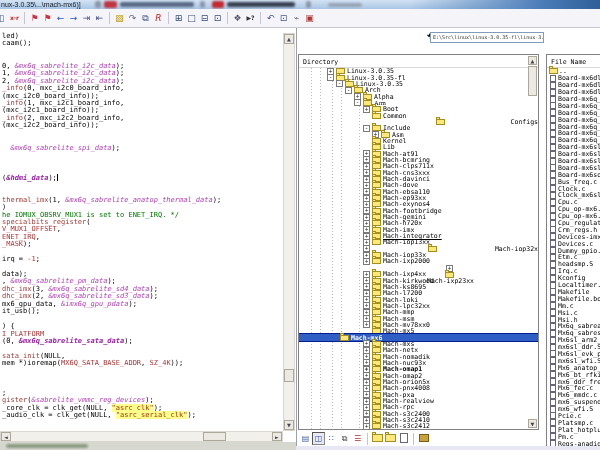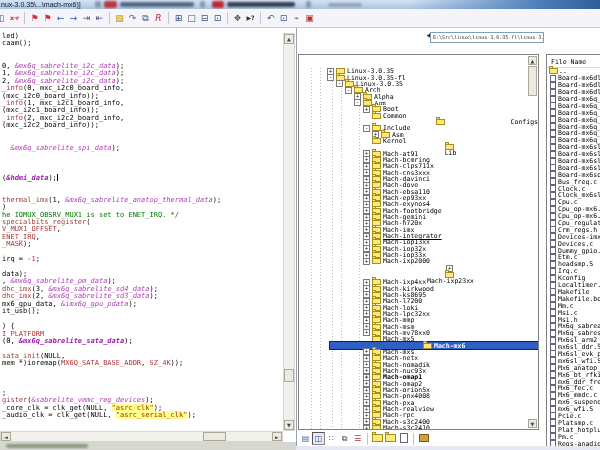--- a/index.html
+++ b/index.html
@@ -174,20 +174,21 @@
 
   <div class="bstrip">
     <span class="blob" style="left:6px;top:2px;width:82px;height:4px;background:#8a9a80;"></span>
   </div>
 
   <div class="project">
     <span class="picon">⟲</span>
     <span class="ppath">E:\Src\linux\linux-3.0.35-fl\linux-3.0.35\arch\arm\mach-mx6</span>
 
     <div class="lbox dirbox">
+      <div class="lhead">Directory</div>
       <div class="treewrap">
         <div class="guide" style="left:12px;top:0;bottom:0;"></div>
         <div class="guide" style="left:21px;top:0;bottom:0;"></div>
         <div class="guide" style="left:33px;top:13px;bottom:0;"></div>
         <div class="guide" style="left:42px;top:20px;bottom:0;"></div>
         <div class="guide" style="left:60px;top:38px;bottom:0;"></div>
       <div class="trow" style="padding-left: 28px;">
             <span class="texp">+</span>
             <span class="fold"></span>
             <span class="tlabel">Linux-3.0.35</span>
@@ -240,171 +241,171 @@
           <div class="trow" style="padding-left: 73px;">
             <span class="texp">+</span>
             <span class="fold"></span>
             <span class="tlabel">Asm</span>
           </div>
           <div class="trow" style="padding-left: 64px;">
             <span class="texp-sp"></span>
             <span class="fold"></span>
             <span class="tlabel">Kernel</span>
           </div>
+          <div class="trow" style="padding-left: 64px;">
+            <span class="texp-sp"></span>
+            <span class="fold"></span>
+            <span class="tlabel">Lib</span>
+          </div>
+          <div class="trow" style="padding-left: 64px;">
+            <span class="texp">+</span>
+            <span class="fold"></span>
+            <span class="tlabel">Mach-at91</span>
+          </div>
+          <div class="trow" style="padding-left: 64px;">
+            <span class="texp">+</span>
+            <span class="fold"></span>
+            <span class="tlabel">Mach-bcmring</span>
+          </div>
+          <div class="trow" style="padding-left: 64px;">
+            <span class="texp">+</span>
+            <span class="fold"></span>
+            <span class="tlabel">Mach-clps711x</span>
+          </div>
+          <div class="trow" style="padding-left: 64px;">
+            <span class="texp">+</span>
+            <span class="fold"></span>
+            <span class="tlabel">Mach-cns3xxx</span>
+          </div>
+          <div class="trow" style="padding-left: 64px;">
+            <span class="texp">+</span>
+            <span class="fold"></span>
+            <span class="tlabel">Mach-davinci</span>
+          </div>
+          <div class="trow" style="padding-left: 64px;">
+            <span class="texp">+</span>
+            <span class="fold"></span>
+            <span class="tlabel">Mach-dove</span>
+          </div>
+          <div class="trow" style="padding-left: 64px;">
+            <span class="texp">+</span>
+            <span class="fold"></span>
+            <span class="tlabel">Mach-ebsa110</span>
+          </div>
+          <div class="trow" style="padding-left: 64px;">
+            <span class="texp">+</span>
+            <span class="fold"></span>
+            <span class="tlabel">Mach-ep93xx</span>
+          </div>
+          <div class="trow" style="padding-left: 64px;">
+            <span class="texp">+</span>
+            <span class="fold"></span>
+            <span class="tlabel">Mach-exynos4</span>
+          </div>
+          <div class="trow" style="padding-left: 64px;">
+            <span class="texp">+</span>
+            <span class="fold"></span>
+            <span class="tlabel">Mach-footbridge</span>
+          </div>
+          <div class="trow" style="padding-left: 64px;">
+            <span class="texp">+</span>
+            <span class="fold"></span>
+            <span class="tlabel">Mach-gemini</span>
+          </div>
+          <div class="trow" style="padding-left: 64px;">
+            <span class="texp">+</span>
+            <span class="fold"></span>
+            <span class="tlabel">Mach-h720x</span>
+          </div>
+          <div class="trow" style="padding-left: 64px;">
+            <span class="texp">+</span>
+            <span class="fold"></span>
+            <span class="tlabel">Mach-imx</span>
+          </div>
+          <div class="trow" style="padding-left: 64px; text-decoration: underline;">
+            <span class="texp">+</span>
+            <span class="fold"></span>
+            <span class="tlabel">Mach-integrator</span>
+          </div>
+          <div class="trow" style="padding-left: 64px;">
+            <span class="texp">+</span>
+            <span class="fold"></span>
+            <span class="tlabel">Mach-iop13xx</span>
+          </div>
+          <div class="trow" style="padding-left: 64px; justify-content: space-between;">
+            <span class="texp">+</span>
+            <span class="fold"></span>
+            <span class="tlabel">Mach-iop32x</span>
+          </div>
+          <div class="trow" style="padding-left: 64px;">
+            <span class="texp">+</span>
+            <span class="fold"></span>
+            <span class="tlabel">Mach-iop33x</span>
+          </div>
+          <div class="trow" style="padding-left: 64px;">
+            <span class="texp">+</span>
+            <span class="fold"></span>
+            <span class="tlabel">Mach-ixp2000</span>
+          </div>
           <div class="trow" style="padding-left: 64px; flex-direction: column;">
+            <span class="texp">+</span>
+            <span class="fold"></span>
+            <span class="tlabel">Mach-ixp23xx</span>
+          </div>
+          <div class="trow" style="padding-left: 64px;">
+            <span class="texp">+</span>
+            <span class="fold"></span>
+            <span class="tlabel">Mach-ixp4xx</span>
+          </div>
+          <div class="trow" style="padding-left: 64px;">
+            <span class="texp">+</span>
+            <span class="fold"></span>
+            <span class="tlabel">Mach-kirkwood</span>
+          </div>
+          <div class="trow" style="padding-left: 64px;">
+            <span class="texp">+</span>
+            <span class="fold"></span>
+            <span class="tlabel">Mach-ks8695</span>
+          </div>
+          <div class="trow" style="padding-left: 64px;">
+            <span class="texp">+</span>
+            <span class="fold"></span>
+            <span class="tlabel">Mach-l7200</span>
+          </div>
+          <div class="trow" style="padding-left: 64px;">
+            <span class="texp">+</span>
+            <span class="fold"></span>
+            <span class="tlabel">Mach-loki</span>
+          </div>
+          <div class="trow" style="padding-left: 64px;">
+            <span class="texp">+</span>
+            <span class="fold"></span>
+            <span class="tlabel">Mach-lpc32xx</span>
+          </div>
+          <div class="trow" style="padding-left: 64px;">
+            <span class="texp">+</span>
+            <span class="fold"></span>
+            <span class="tlabel">Mach-mmp</span>
+          </div>
+          <div class="trow" style="padding-left: 64px;">
+            <span class="texp">+</span>
+            <span class="fold"></span>
+            <span class="tlabel">Mach-msm</span>
+          </div>
+          <div class="trow" style="padding-left: 64px;">
+            <span class="texp">+</span>
+            <span class="fold"></span>
+            <span class="tlabel">Mach-mv78xx0</span>
+          </div>
+          <div class="trow" style="padding-left: 64px;">
             <span class="texp-sp"></span>
             <span class="fold"></span>
-            <span class="tlabel">Lib</span>
-          </div>
-          <div class="trow" style="padding-left: 64px;">
-            <span class="texp">+</span>
-            <span class="fold"></span>
-            <span class="tlabel">Mach-at91</span>
-          </div>
-          <div class="trow" style="padding-left: 64px;">
-            <span class="texp">+</span>
-            <span class="fold"></span>
-            <span class="tlabel">Mach-bcmring</span>
-          </div>
-          <div class="trow" style="padding-left: 64px;">
-            <span class="texp">+</span>
-            <span class="fold"></span>
-            <span class="tlabel">Mach-clps711x</span>
-          </div>
-          <div class="trow" style="padding-left: 64px;">
-            <span class="texp">+</span>
-            <span class="fold"></span>
-            <span class="tlabel">Mach-cns3xxx</span>
-          </div>
-          <div class="trow" style="padding-left: 64px;">
-            <span class="texp">+</span>
-            <span class="fold"></span>
-            <span class="tlabel">Mach-davinci</span>
-          </div>
-          <div class="trow" style="padding-left: 64px;">
-            <span class="texp">+</span>
-            <span class="fold"></span>
-            <span class="tlabel">Mach-dove</span>
-          </div>
-          <div class="trow" style="padding-left: 64px;">
-            <span class="texp">+</span>
-            <span class="fold"></span>
-            <span class="tlabel">Mach-ebsa110</span>
-          </div>
-          <div class="trow" style="padding-left: 64px;">
-            <span class="texp">+</span>
-            <span class="fold"></span>
-            <span class="tlabel">Mach-ep93xx</span>
-          </div>
-          <div class="trow" style="padding-left: 64px;">
-            <span class="texp">+</span>
-            <span class="fold"></span>
-            <span class="tlabel">Mach-exynos4</span>
-          </div>
-          <div class="trow" style="padding-left: 64px;">
-            <span class="texp">+</span>
-            <span class="fold"></span>
-            <span class="tlabel">Mach-footbridge</span>
-          </div>
-          <div class="trow" style="padding-left: 64px;">
-            <span class="texp">+</span>
-            <span class="fold"></span>
-            <span class="tlabel">Mach-gemini</span>
-          </div>
-          <div class="trow" style="padding-left: 64px;">
-            <span class="texp">+</span>
-            <span class="fold"></span>
-            <span class="tlabel">Mach-h720x</span>
-          </div>
-          <div class="trow" style="padding-left: 64px;">
-            <span class="texp">+</span>
-            <span class="fold"></span>
-            <span class="tlabel">Mach-imx</span>
-          </div>
-          <div class="trow" style="padding-left: 64px; text-decoration: underline;">
-            <span class="texp">+</span>
-            <span class="fold"></span>
-            <span class="tlabel">Mach-integrator</span>
-          </div>
-          <div class="trow" style="padding-left: 64px;">
-            <span class="texp">+</span>
-            <span class="fold"></span>
-            <span class="tlabel">Mach-iop13xx</span>
-          </div>
-          <div class="trow" style="padding-left: 64px;">
-            <span class="texp">+</span>
-            <span class="fold"></span>
-            <span class="tlabel">Mach-iop32x</span>
-          </div>
-          <div class="trow" style="padding-left: 64px;">
-            <span class="texp">+</span>
-            <span class="fold"></span>
-            <span class="tlabel">Mach-iop33x</span>
-          </div>
-          <div class="trow" style="padding-left: 64px;">
-            <span class="texp">+</span>
-            <span class="fold"></span>
-            <span class="tlabel">Mach-ixp2000</span>
-          </div>
-          <div class="trow" style="padding-left: 64px; flex-direction: column;">
-            <span class="texp">+</span>
-            <span class="fold"></span>
-            <span class="tlabel">Mach-ixp23xx</span>
-          </div>
-          <div class="trow" style="padding-left: 64px; margin-top: 8px;">
-            <span class="texp">+</span>
-            <span class="fold"></span>
-            <span class="tlabel">Mach-ixp4xx</span>
-          </div>
-          <div class="trow" style="padding-left: 64px;">
-            <span class="texp">+</span>
-            <span class="fold"></span>
-            <span class="tlabel">Mach-kirkwood</span>
-          </div>
-          <div class="trow" style="padding-left: 64px;">
-            <span class="texp">+</span>
-            <span class="fold"></span>
-            <span class="tlabel">Mach-ks8695</span>
-          </div>
-          <div class="trow" style="padding-left: 64px;">
-            <span class="texp">+</span>
-            <span class="fold"></span>
-            <span class="tlabel">Mach-l7200</span>
-          </div>
-          <div class="trow" style="padding-left: 64px;">
-            <span class="texp">+</span>
-            <span class="fold"></span>
-            <span class="tlabel">Mach-loki</span>
-          </div>
-          <div class="trow" style="padding-left: 64px;">
-            <span class="texp">+</span>
-            <span class="fold"></span>
-            <span class="tlabel">Mach-lpc32xx</span>
-          </div>
-          <div class="trow" style="padding-left: 64px;">
-            <span class="texp">+</span>
-            <span class="fold"></span>
-            <span class="tlabel">Mach-mmp</span>
-          </div>
-          <div class="trow" style="padding-left: 64px;">
-            <span class="texp">+</span>
-            <span class="fold"></span>
-            <span class="tlabel">Mach-msm</span>
-          </div>
-          <div class="trow" style="padding-left: 64px;">
-            <span class="texp">+</span>
-            <span class="fold"></span>
-            <span class="tlabel">Mach-mv78xx0</span>
-          </div>
-          <div class="trow" style="padding-left: 64px;">
-            <span class="texp-sp"></span>
-            <span class="fold"></span>
             <span class="tlabel">Mach-mx5</span>
           </div>
-          <div class="trow sel" style="padding-left: 84px; margin-left: 31px;">
+          <div class="trow sel" style="padding-left: 32px;">
             <span class="texp-sp"></span>
             <span class="fold"></span>
             <span class="tlabel">Mach-mx6</span>
           </div>
           <div class="trow" style="padding-left: 64px;">
             <span class="texp">+</span>
             <span class="fold"></span>
             <span class="tlabel">Mach-mxs</span>
           </div>
           <div class="trow" style="padding-left: 64px;">

